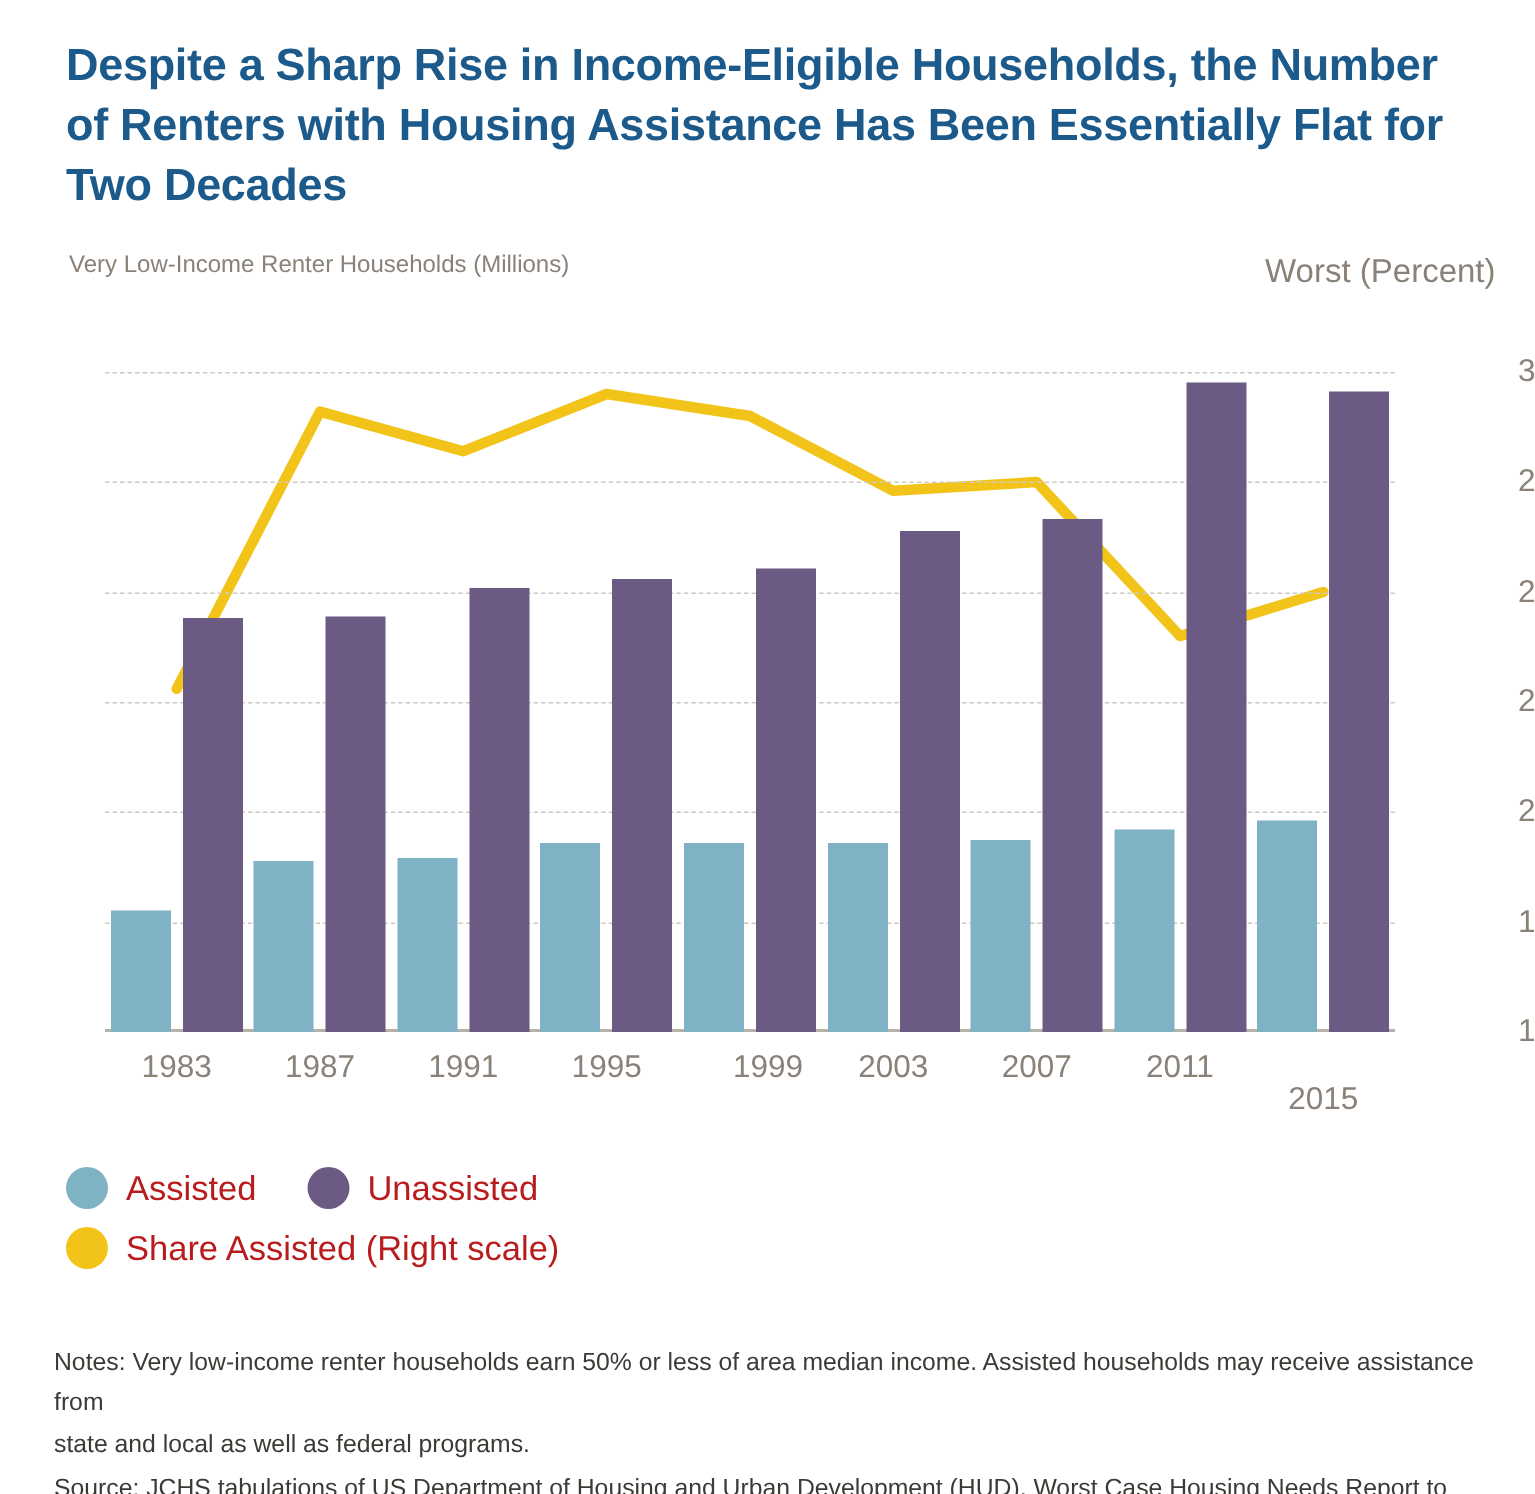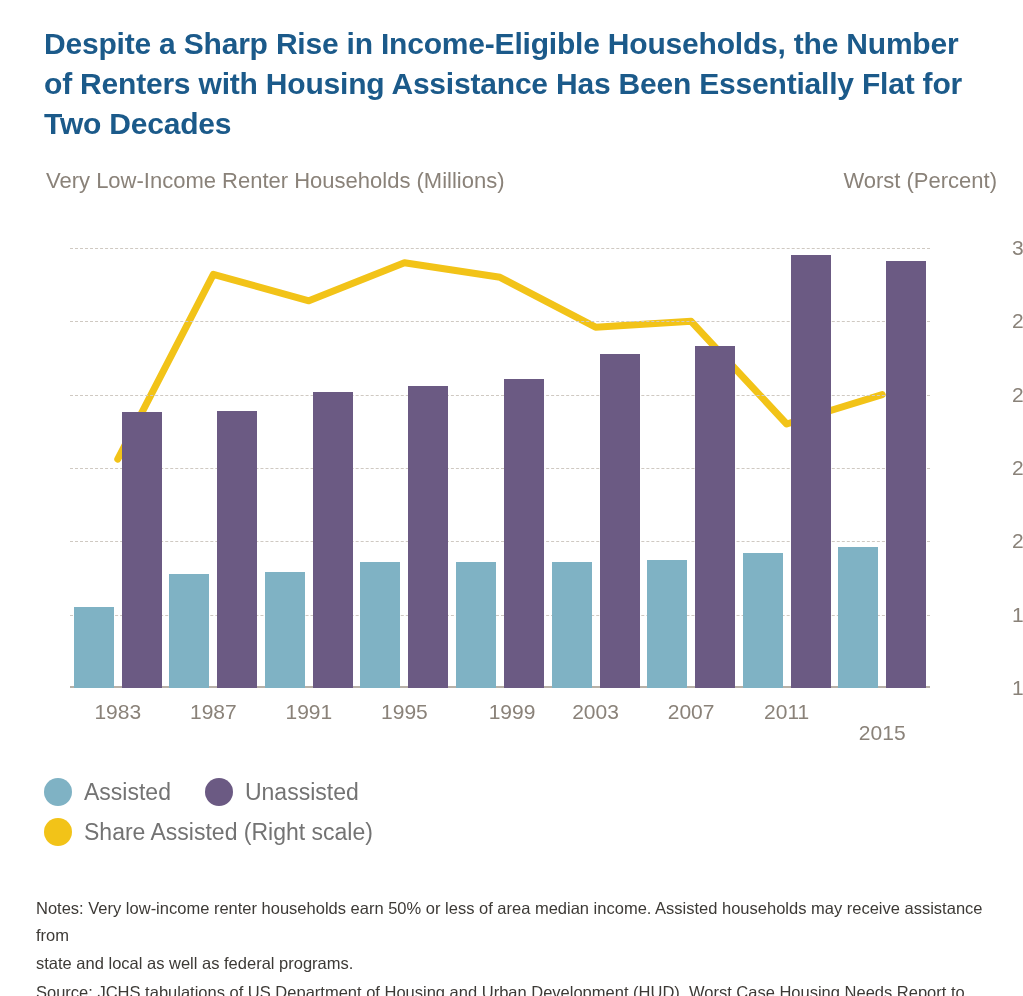--- a/index.html
+++ b/index.html
@@ -30,21 +30,21 @@
     font-size: 30px;
     font-weight: bold;
     line-height: 1.33;
     letter-spacing: -0.2px;
   }
   .axis-caption-left {
     position: absolute;
     left: 46px;
     top: 168px;
     color: #8a8279;
-    font-size: 22px;
+    font-size: 16px;
   }
   .axis-caption-right {
     position: absolute;
     right: 26px;
     top: 168px;
     color: #8a8279;
     font-size: 22px;
   }
 
   
@@ -130,21 +130,21 @@
     margin-right: 34px;
   }
   .swatch {
     width: 28px;
     height: 28px;
     border-radius: 50%;
     margin-right: 12px;
     flex: none;
   }
   .legend-label {
-    color: #737373;
+    color: #b91c1c;
     font-size: 23px;
   }
 
   
   .notes {
     position: absolute;
     left: 36px;
     top: 895px;
     width: 950px;
     color: #3d3a36;

